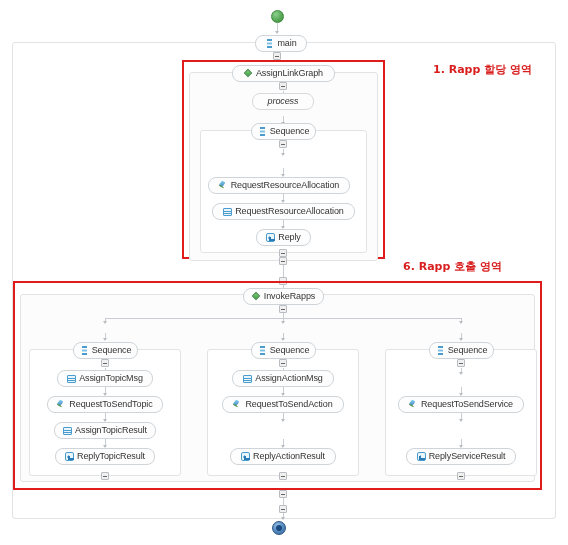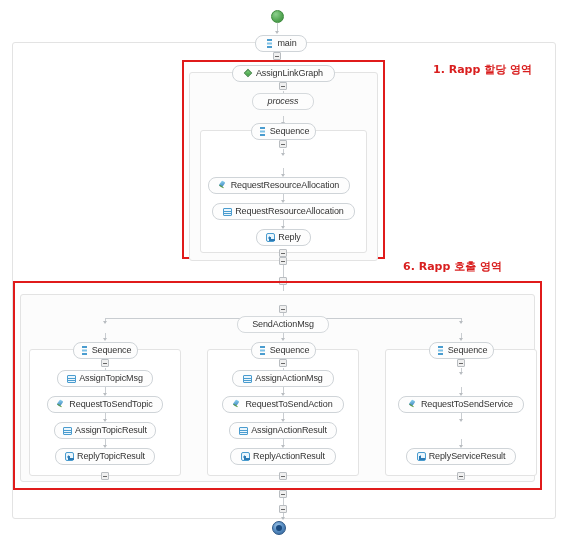--- a/index.html
+++ b/index.html
@@ -337,20 +337,24 @@
   <div class="collapse" style="left:279px; top:277px;"></div>
 
   <div class="vline" style="left:283px; top:265px; height:12px;"></div>
   <div class="vline" style="left:283px; top:285px; height:6px;"></div>
 
   <div class="redframe" style="left:13px; top:281px; width:529px; height:209px;"></div>
   <div class="annot" style="left:403px; top:259px;">6. Rapp 호출 영역</div>
 
   <div class="box shade" style="left:20px; top:294px; width:515px; height:188px;"></div>
 
+  <div class="node" style="left:243px; top:288px; width:81px;">
+    <span class="ic ic-invoke"></span>
+    <span class="node-label">InvokeRapps</span>
+  </div>
   <div class="collapse" style="left:279px; top:305px;"></div>
 
   <div class="vline" style="left:283px; top:313px; height:6px;"></div>
   <div class="hline" style="left:105px; top:318px; width:356px;"></div>
   <div class="vline" style="left:105px; top:318px; height:5px;"></div>
   <div class="vline" style="left:283px; top:318px; height:5px;"></div>
   <div class="vline" style="left:461px; top:318px; height:5px;"></div>
   <div class="arrow" style="left:103px; top:321px;"></div>
   <div class="arrow" style="left:281px; top:321px;"></div>
   <div class="arrow" style="left:459px; top:321px;"></div>
@@ -387,23 +391,20 @@
   </div>
   <div class="vline" style="left:105px; top:439px; height:7px;"></div>
   <div class="arrow" style="left:103px; top:445px;"></div>
 
   <div class="node" style="left:55px; top:448px; width:100px;">
     <span class="ic ic-reply"></span>
     <span class="node-label">ReplyTopicResult</span>
   </div>
   <div class="collapse" style="left:101px; top:472px;"></div>
 
-  <div class="node plain" style="left:237px; top:316px; width:92px;">
-    <span class="node-label">SendActionMsg</span>
-  </div>
   <div class="vline" style="left:283px; top:333px; height:6px;"></div>
   <div class="arrow" style="left:281px; top:338px;"></div>
 
   <div class="box" style="left:207px; top:349px; width:152px; height:127px;"></div>
   <div class="node" style="left:251px; top:342px; width:65px;">
     <span class="ic ic-seq"></span>
     <span class="node-label">Sequence</span>
   </div>
   <div class="collapse" style="left:279px; top:359px;"></div>
   <div class="vline" style="left:283px; top:368px; height:5px;"></div>
@@ -416,24 +417,20 @@
   <div class="vline" style="left:283px; top:387px; height:7px;"></div>
   <div class="arrow" style="left:281px; top:393px;"></div>
 
   <div class="node" style="left:222px; top:396px; width:122px;">
     <span class="ic ic-request"></span>
     <span class="node-label">RequestToSendAction</span>
   </div>
   <div class="vline" style="left:283px; top:413px; height:7px;"></div>
   <div class="arrow" style="left:281px; top:419px;"></div>
 
-  <div class="node" style="left:229px; top:422px; width:108px;">
-    <span class="ic ic-assign"></span>
-    <span class="node-label">AssignActionResult</span>
-  </div>
   <div class="vline" style="left:283px; top:439px; height:7px;"></div>
   <div class="arrow" style="left:281px; top:445px;"></div>
 
   <div class="node" style="left:230px; top:448px; width:106px;">
     <span class="ic ic-reply"></span>
     <span class="node-label">ReplyActionResult</span>
   </div>
   <div class="collapse" style="left:279px; top:472px;"></div>
 
   <div class="vline" style="left:461px; top:333px; height:6px;"></div>

